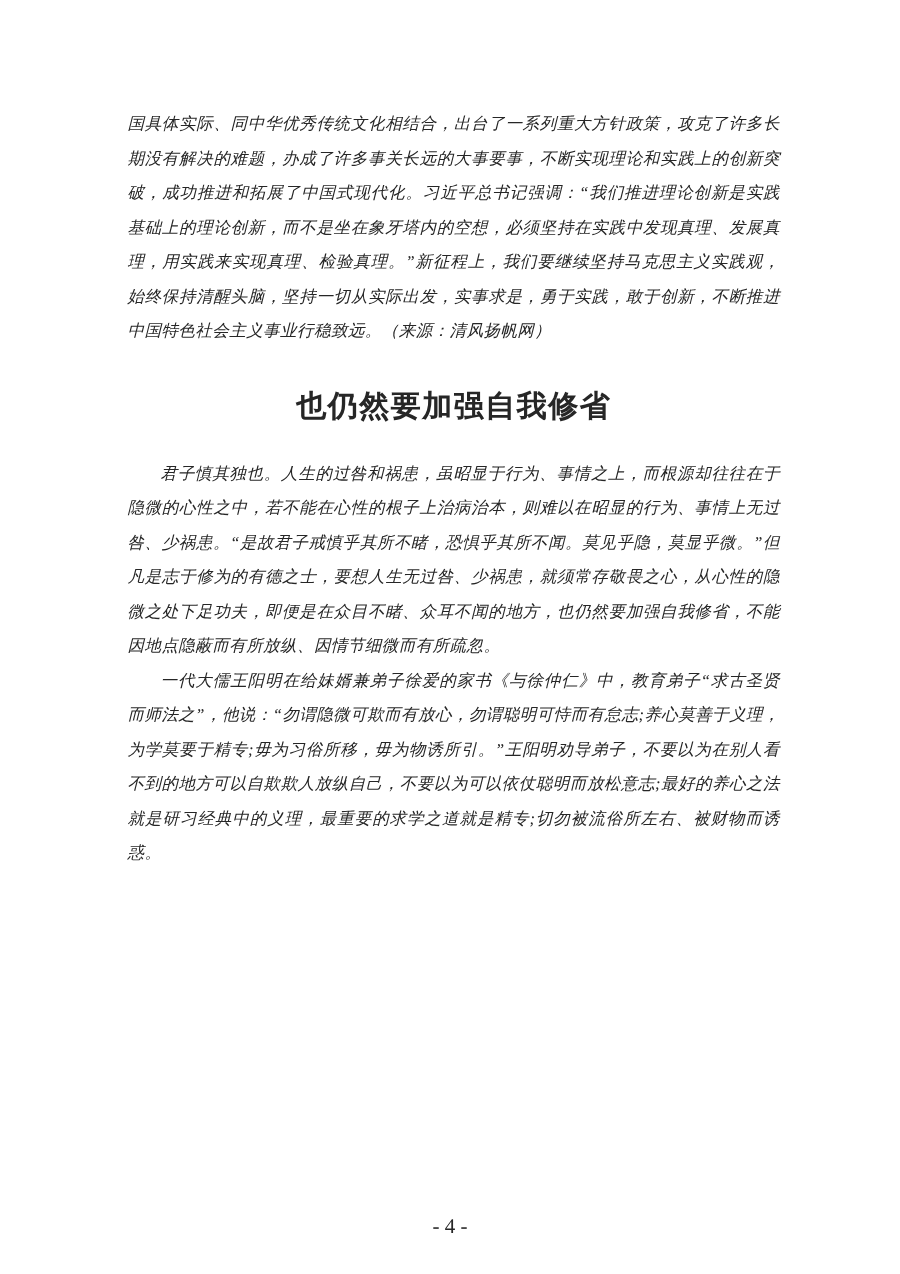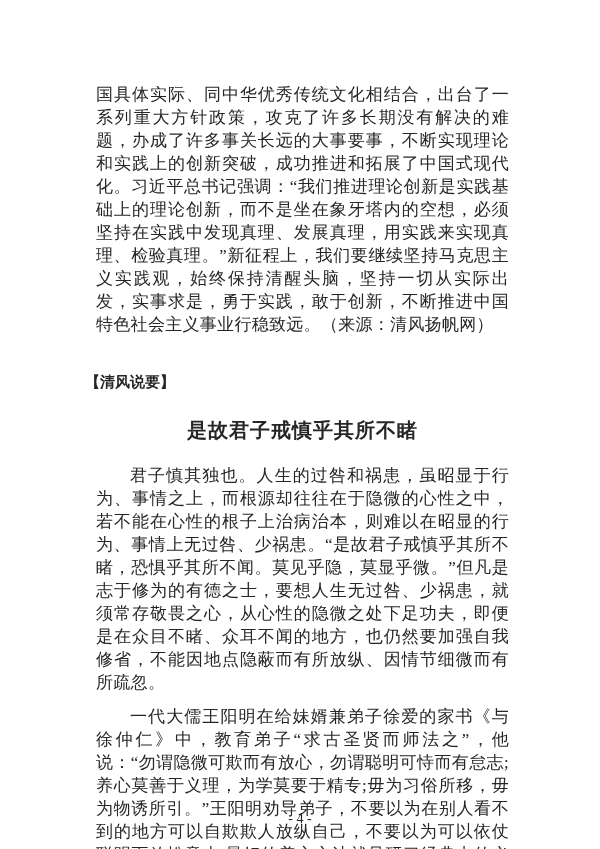--- a/index.html
+++ b/index.html
@@ -12,26 +12,27 @@
     width: 600px;
     height: 849px;
     box-sizing: border-box;
     background: #ffffff;
     padding: 72px 80px 0 85px;
     font-family: "Liberation Serif", "DejaVu Serif", serif;
     color: #262626;
     overflow: hidden;
   }
   .body-text {
-    font-size: 17px;
+    font-size: 11px;
     line-height: 23px;
     text-align: justify;
     text-justify: inter-character;
-    margin: 11px;
+    margin: 0;
     letter-spacing: 0.3px;
+    font-style: italic;
   }
   .para-indent {
     text-indent: 2em;
   }
   .section-label {
     margin-top: 36px;
     font-size: 15px;
     font-weight: bold;
     line-height: 20px;
   }
@@ -54,23 +55,22 @@
     color: #262626;
   }
 </style>
 </head>
 <body>
 
 <div class="page">
 
   <p class="body-text">国具体实际、同中华优秀传统文化相结合，出台了一系列重大方针政策，攻克了许多长期没有解决的难题，办成了许多事关长远的大事要事，不断实现理论和实践上的创新突破，成功推进和拓展了中国式现代化。习近平总书记强调：“我们推进理论创新是实践基础上的理论创新，而不是坐在象牙塔内的空想，必须坚持在实践中发现真理、发展真理，用实践来实现真理、检验真理。”新征程上，我们要继续坚持马克思主义实践观，始终保持清醒头脑，坚持一切从实际出发，实事求是，勇于实践，敢于创新，不断推进中国特色社会主义事业行稳致远。（来源：清风扬帆网）</p>
 
-  <div class="section-label">【清风说要】</div>
 
-  <div class="article-title">是故君子戒慎乎其所不睹</div>
+  <div class="article-title">也仍然要加强自我修省</div>
 
   <p class="body-text para-indent">君子慎其独也。人生的过咎和祸患，虽昭显于行为、事情之上，而根源却往往在于隐微的心性之中，若不能在心性的根子上治病治本，则难以在昭显的行为、事情上无过咎、少祸患。“是故君子戒慎乎其所不睹，恐惧乎其所不闻。莫见乎隐，莫显乎微。”但凡是志于修为的有德之士，要想人生无过咎、少祸患，就须常存敬畏之心，从心性的隐微之处下足功夫，即便是在众目不睹、众耳不闻的地方，也仍然要加强自我修省，不能因地点隐蔽而有所放纵、因情节细微而有所疏忽。</p>
 
   <p class="body-text para-indent">一代大儒王阳明在给妹婿兼弟子徐爱的家书《与徐仲仁》中，教育弟子“求古圣贤而师法之”，他说：“勿谓隐微可欺而有放心，勿谓聪明可恃而有怠志;养心莫善于义理，为学莫要于精专;毋为习俗所移，毋为物诱所引。”王阳明劝导弟子，不要以为在别人看不到的地方可以自欺欺人放纵自己，不要以为可以依仗聪明而放松意志;最好的养心之法就是研习经典中的义理，最重要的求学之道就是精专;切勿被流俗所左右、被财物而诱惑。</p>
 
   <div class="page-number">- 4 -</div>
 
 </div>
 
 </body></html>

